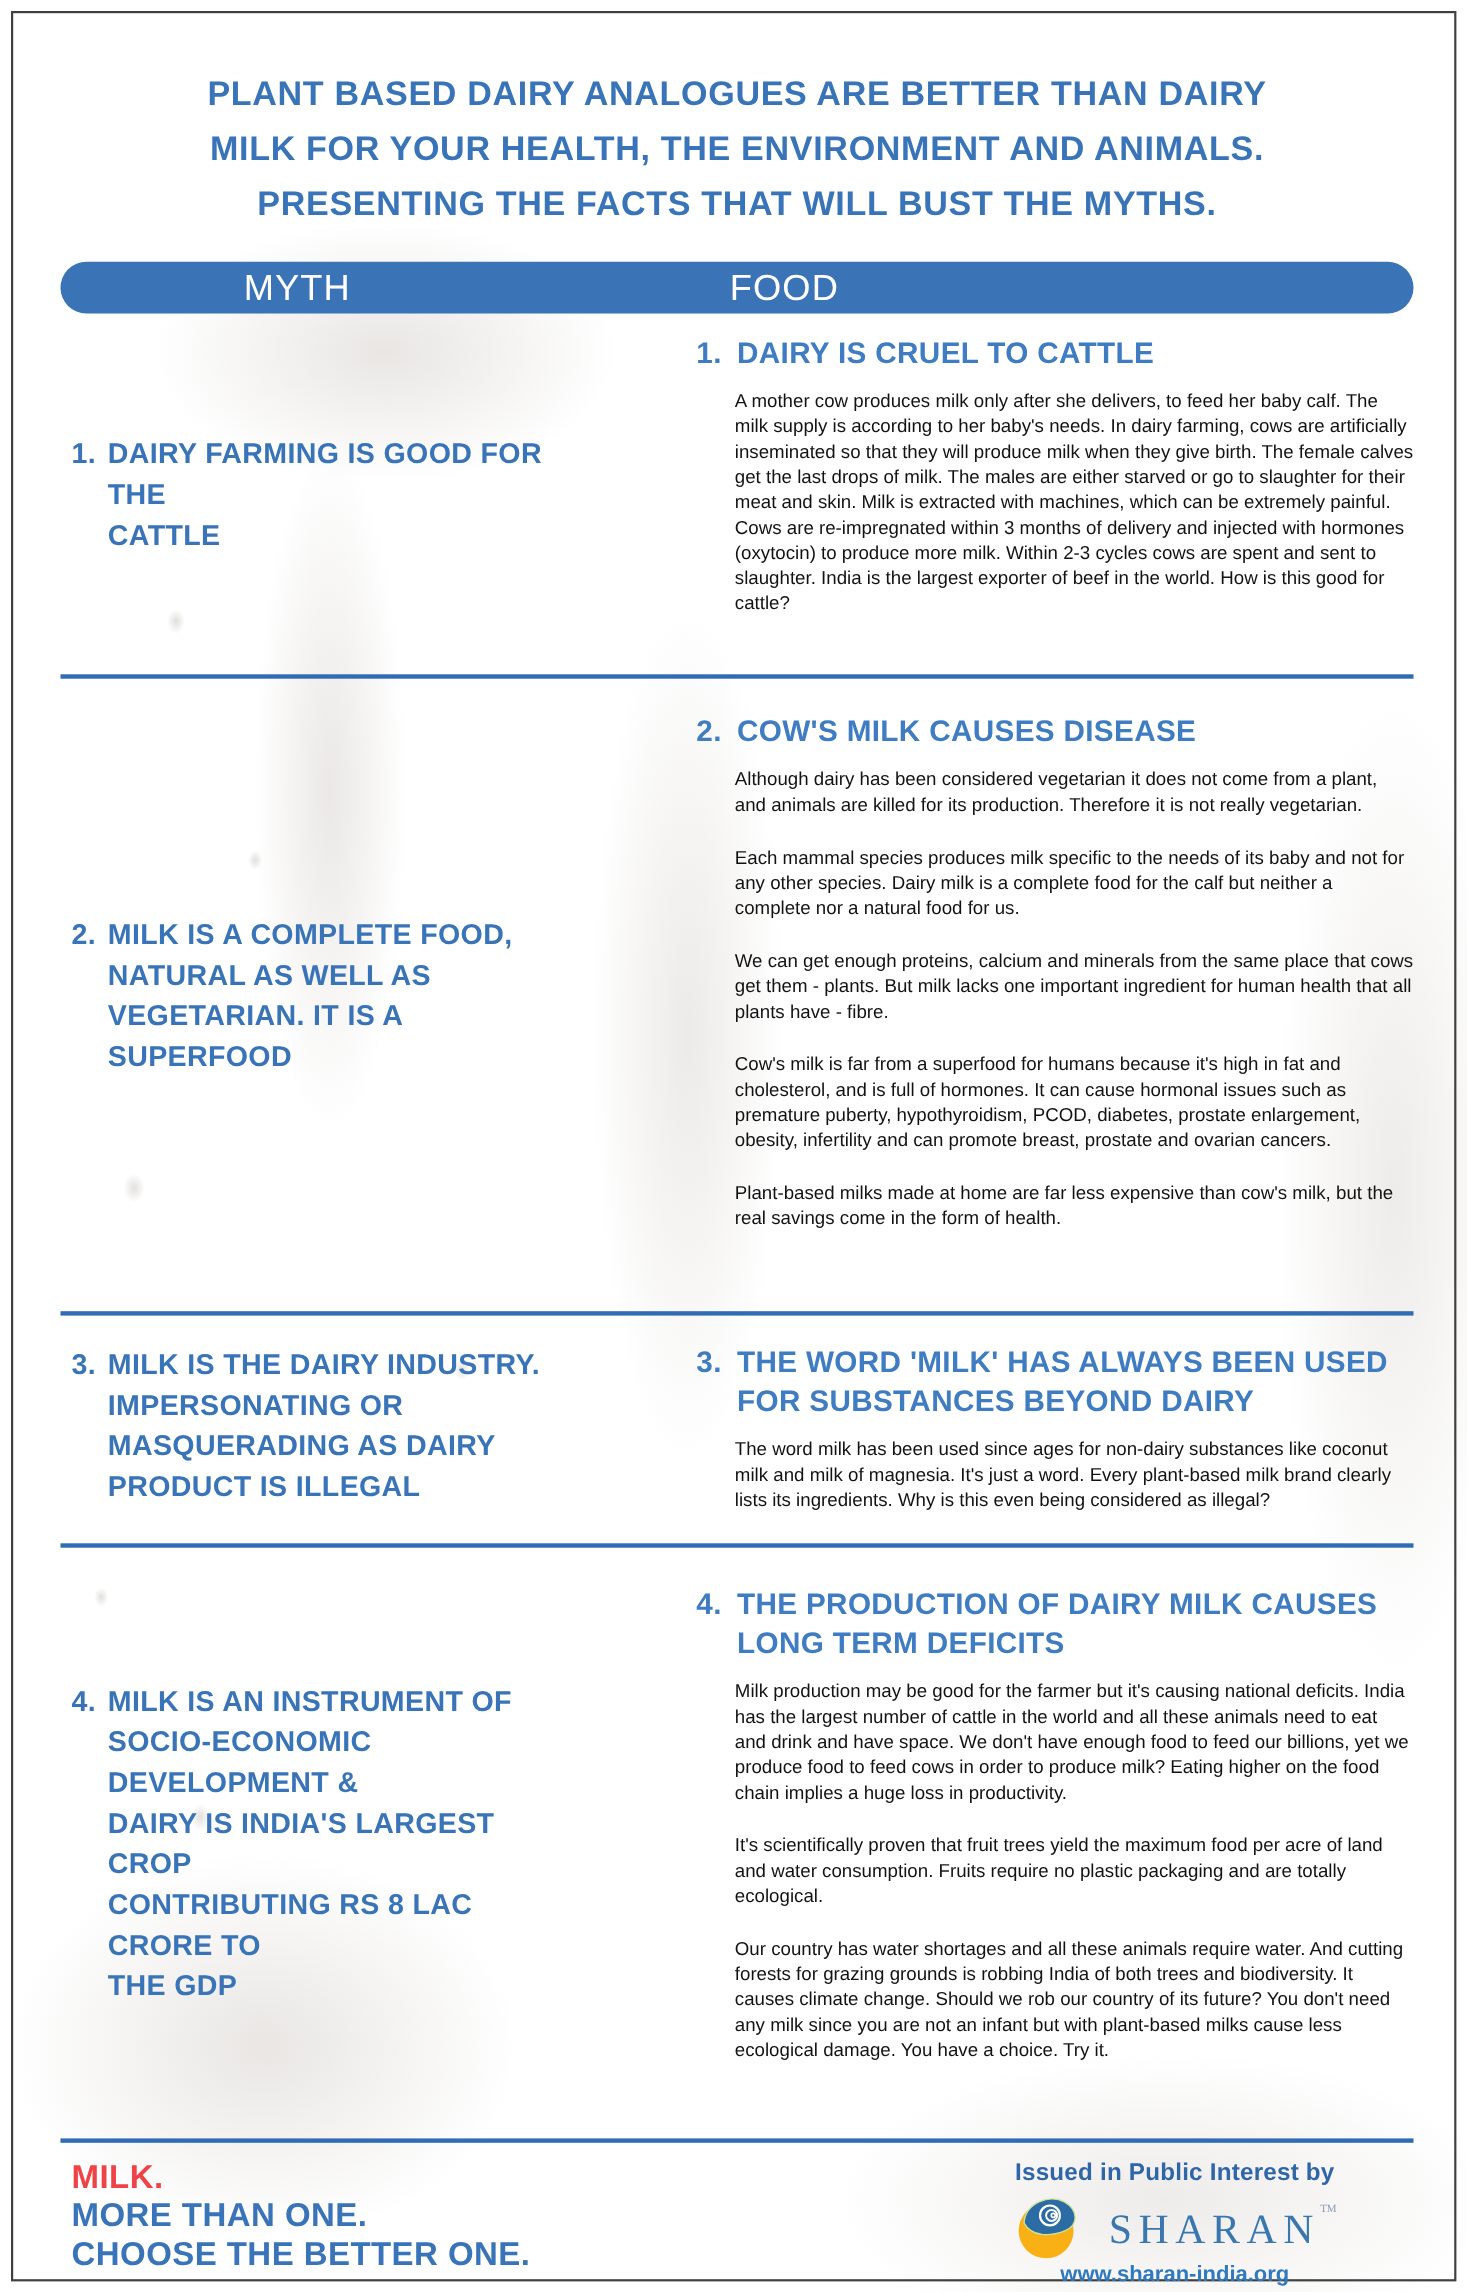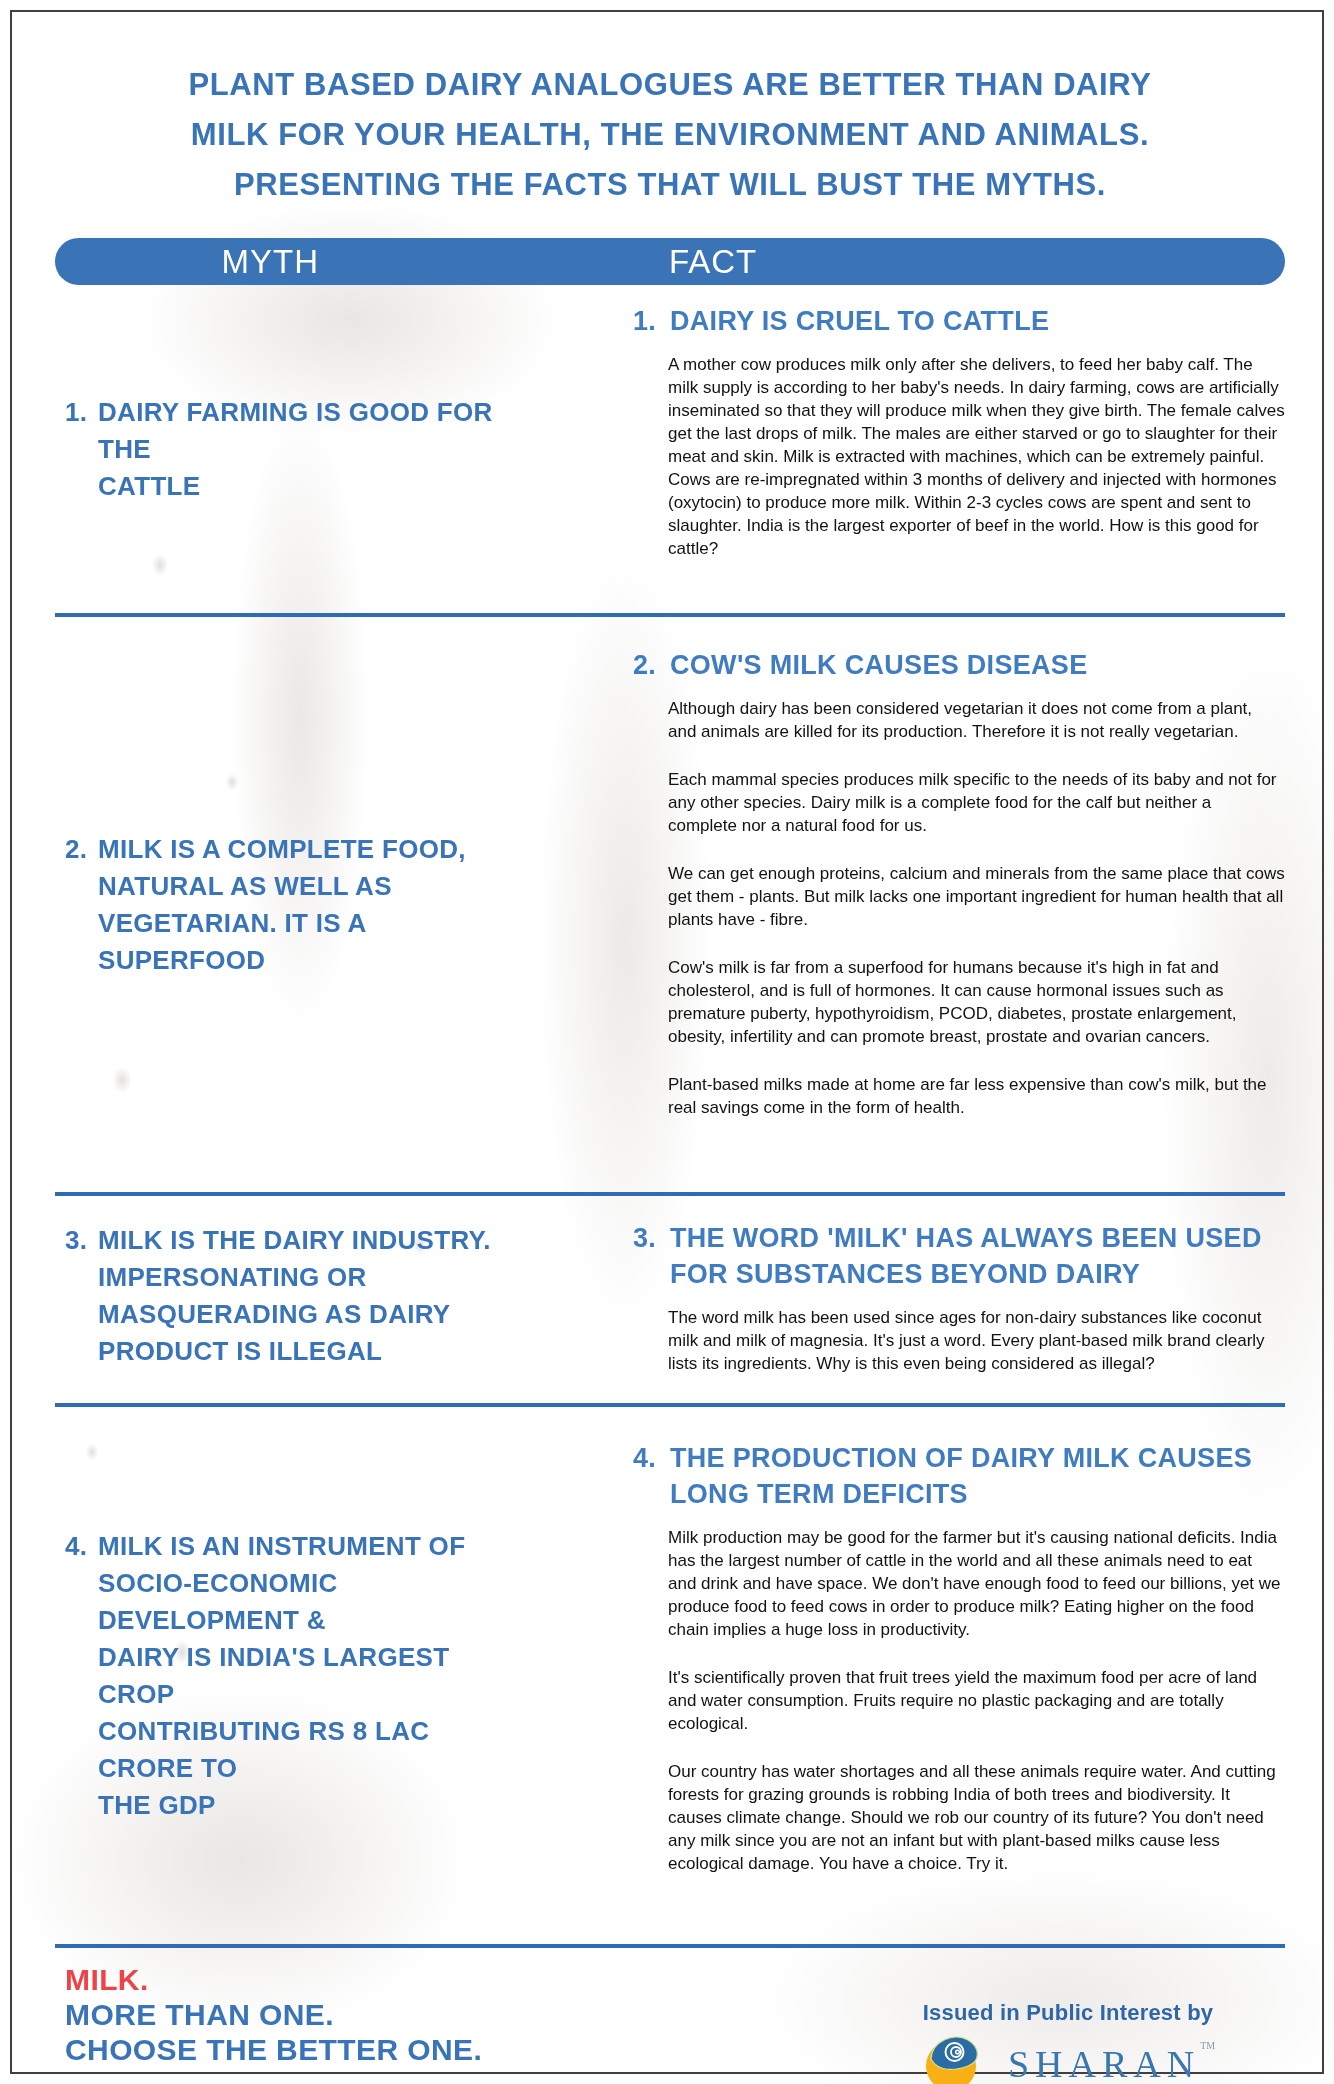--- a/index.html
+++ b/index.html
@@ -72,21 +72,21 @@
   .fact-col p + p { margin-top:0; }
   .fact-col p:last-child { margin-bottom:16px; }
 
   .divider { height:4px; background:#2f6cb3; }
 
   .footer { display:flex; padding:14px 0 0 10px; }
   .footer-left { flex:1; }
   .tag-red  { color:#ee4448; font-size:30px; font-weight:bold; line-height:35px; letter-spacing:.4px; }
   .tag-blue { color:#3a74b8; font-size:30px; font-weight:bold; line-height:35px; letter-spacing:.4px; }
   .footer-right { width:330px; margin-right:52px; display:flex; flex-direction:column; align-items:center; }
-  .issued-by { color:#2f66a8; font-size:22px; font-weight:bold; letter-spacing:.2px;margin-top:38px; }
+  .issued-by { color:#2f66a8; font-size:22px; font-weight:bold; letter-spacing:.2px; }
   .brand-row { display:flex; align-items:center; margin-top:2px; }
   .brand-name {
     font-family:"Liberation Serif", serif; color:#3a77ae;
     font-size:38px; letter-spacing:6px; margin-left:21px;
   }
   .brand-name sup { font-size:10px; color:#8a9bb0; letter-spacing:0; vertical-align:28px; }
   .brand-url { color:#2f79c0; font-size:20px; font-weight:bold; margin-top:-4px; text-decoration:none; }
 </style>
 </head>
 <body>
@@ -97,21 +97,21 @@
     <div class="content">
 
       <div class="title">
         <div>PLANT BASED DAIRY ANALOGUES ARE BETTER THAN DAIRY</div>
         <div>MILK FOR YOUR HEALTH, THE ENVIRONMENT AND ANIMALS.</div>
         <div>PRESENTING THE FACTS THAT WILL BUST THE MYTHS.</div>
       </div>
 
       <div class="header-bar">
         <span class="hlabel myth-label">MYTH</span>
-        <span class="hlabel fact-label">FACT</span>
+        <span class="hlabel fact-label">FOOD</span>
       </div>
 
       <section class="row row-1">
         <div class="myth-col myth-center">
           <div class="myth-heading">
             <span class="num">1.</span>
             <span class="txt">DAIRY FARMING IS GOOD FOR THE
 CATTLE</span>
           </div>
         </div>

